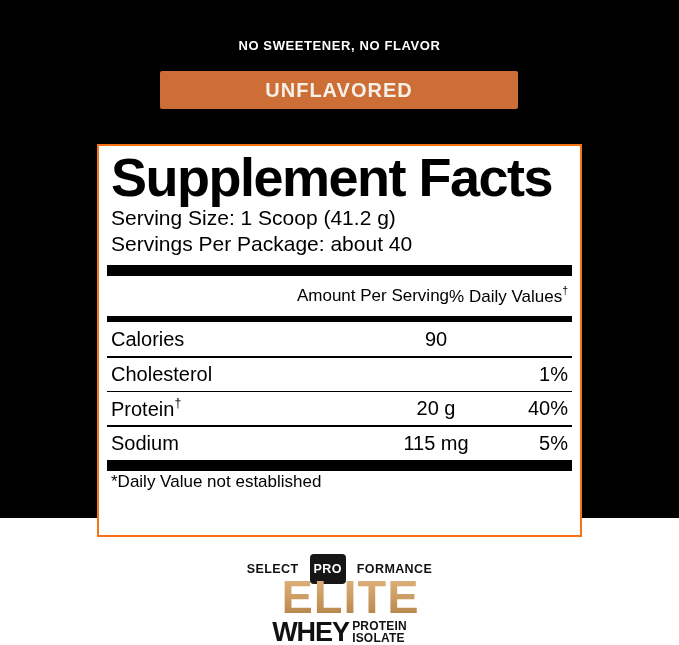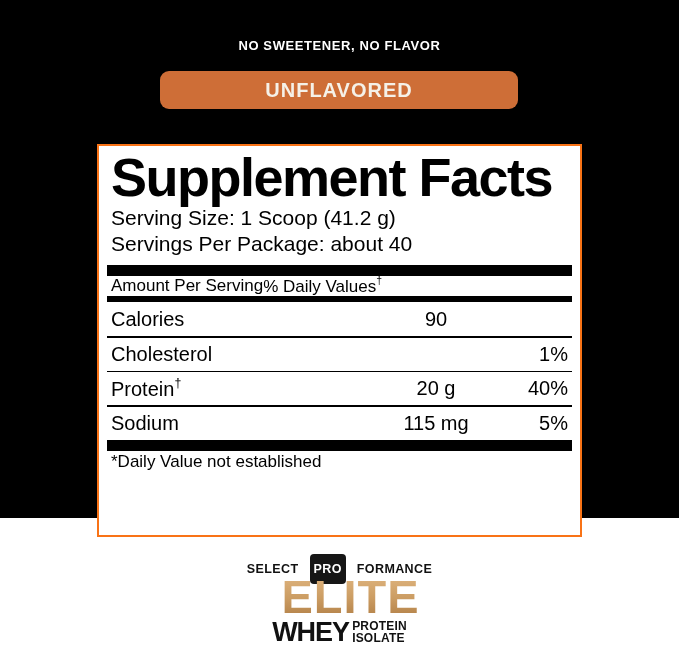--- a/index.html
+++ b/index.html
@@ -8,43 +8,43 @@
     font-family:"Liberation Sans", sans-serif;overflow:hidden;
   }
   .black-bg{position:absolute;left:0;top:0;width:679px;height:518px;background:#000000;}
   
   .tagline{
     position:absolute;left:0;top:38px;width:679px;text-align:center;
     color:#ffffff;font-size:13px;font-weight:bold;letter-spacing:.6px;
   }
   .flavor-btn{
     position:absolute;left:160px;top:71px;width:358px;height:38px;
-    background:#CE6E37;border:none;border-radius:9px;color:#F5F1E8;
+    background:#CE6E37;border:none;border-radius:2px;color:#F5F1E8;
     display:flex;align-items:center;justify-content:center;
     font-family:"Liberation Sans", sans-serif;
     font-size:20px;font-weight:bold;letter-spacing:1px;
   }
   
   .panel{
     position:absolute;left:97px;top:144px;width:485px;height:393px;
     box-sizing:border-box;background:#ffffff;border:2px solid #f97316;
     padding:0 12px;color:#000;
   }
   .sf-title{
     margin:3px 0 0 0;font-size:54px;line-height:56px;font-weight:bold;
     letter-spacing:-1.5px;white-space:nowrap;
   }
   .serving{font-size:21px;line-height:26px;}
   .bar{background:#000;margin-left:-4px;margin-right:-4px;}
   .bar-thick{height:11px;}
   .bar-top{margin-top:8px;}
   .bar-mid{height:6px;}
   .col-header{
-    display:flex;justify-content:flex-start;align-items:center;
-    height:20px;font-size:17px;
+    display:flex;justify-content:flex-end;align-items:center;
+    height:40px;font-size:17px;
   }
   sup{font-size:62%;position:relative;top:-1px;}
   .nrow-inner{display:flex;align-items:center;height:33px;font-size:20px;}
   .nrow:first-child .nrow-inner{height:34px;}
   .sep{height:1.5px;background:#000;margin:0 -4px;}
   .nname{flex:0 0 270px;}
   .namount{flex:0 0 110px;text-align:center;}
   .ndv{flex:1 1 auto;text-align:right;}
   .footnote{font-size:17px;line-height:22px;}
   .footnote.first{margin-top:13px;}

